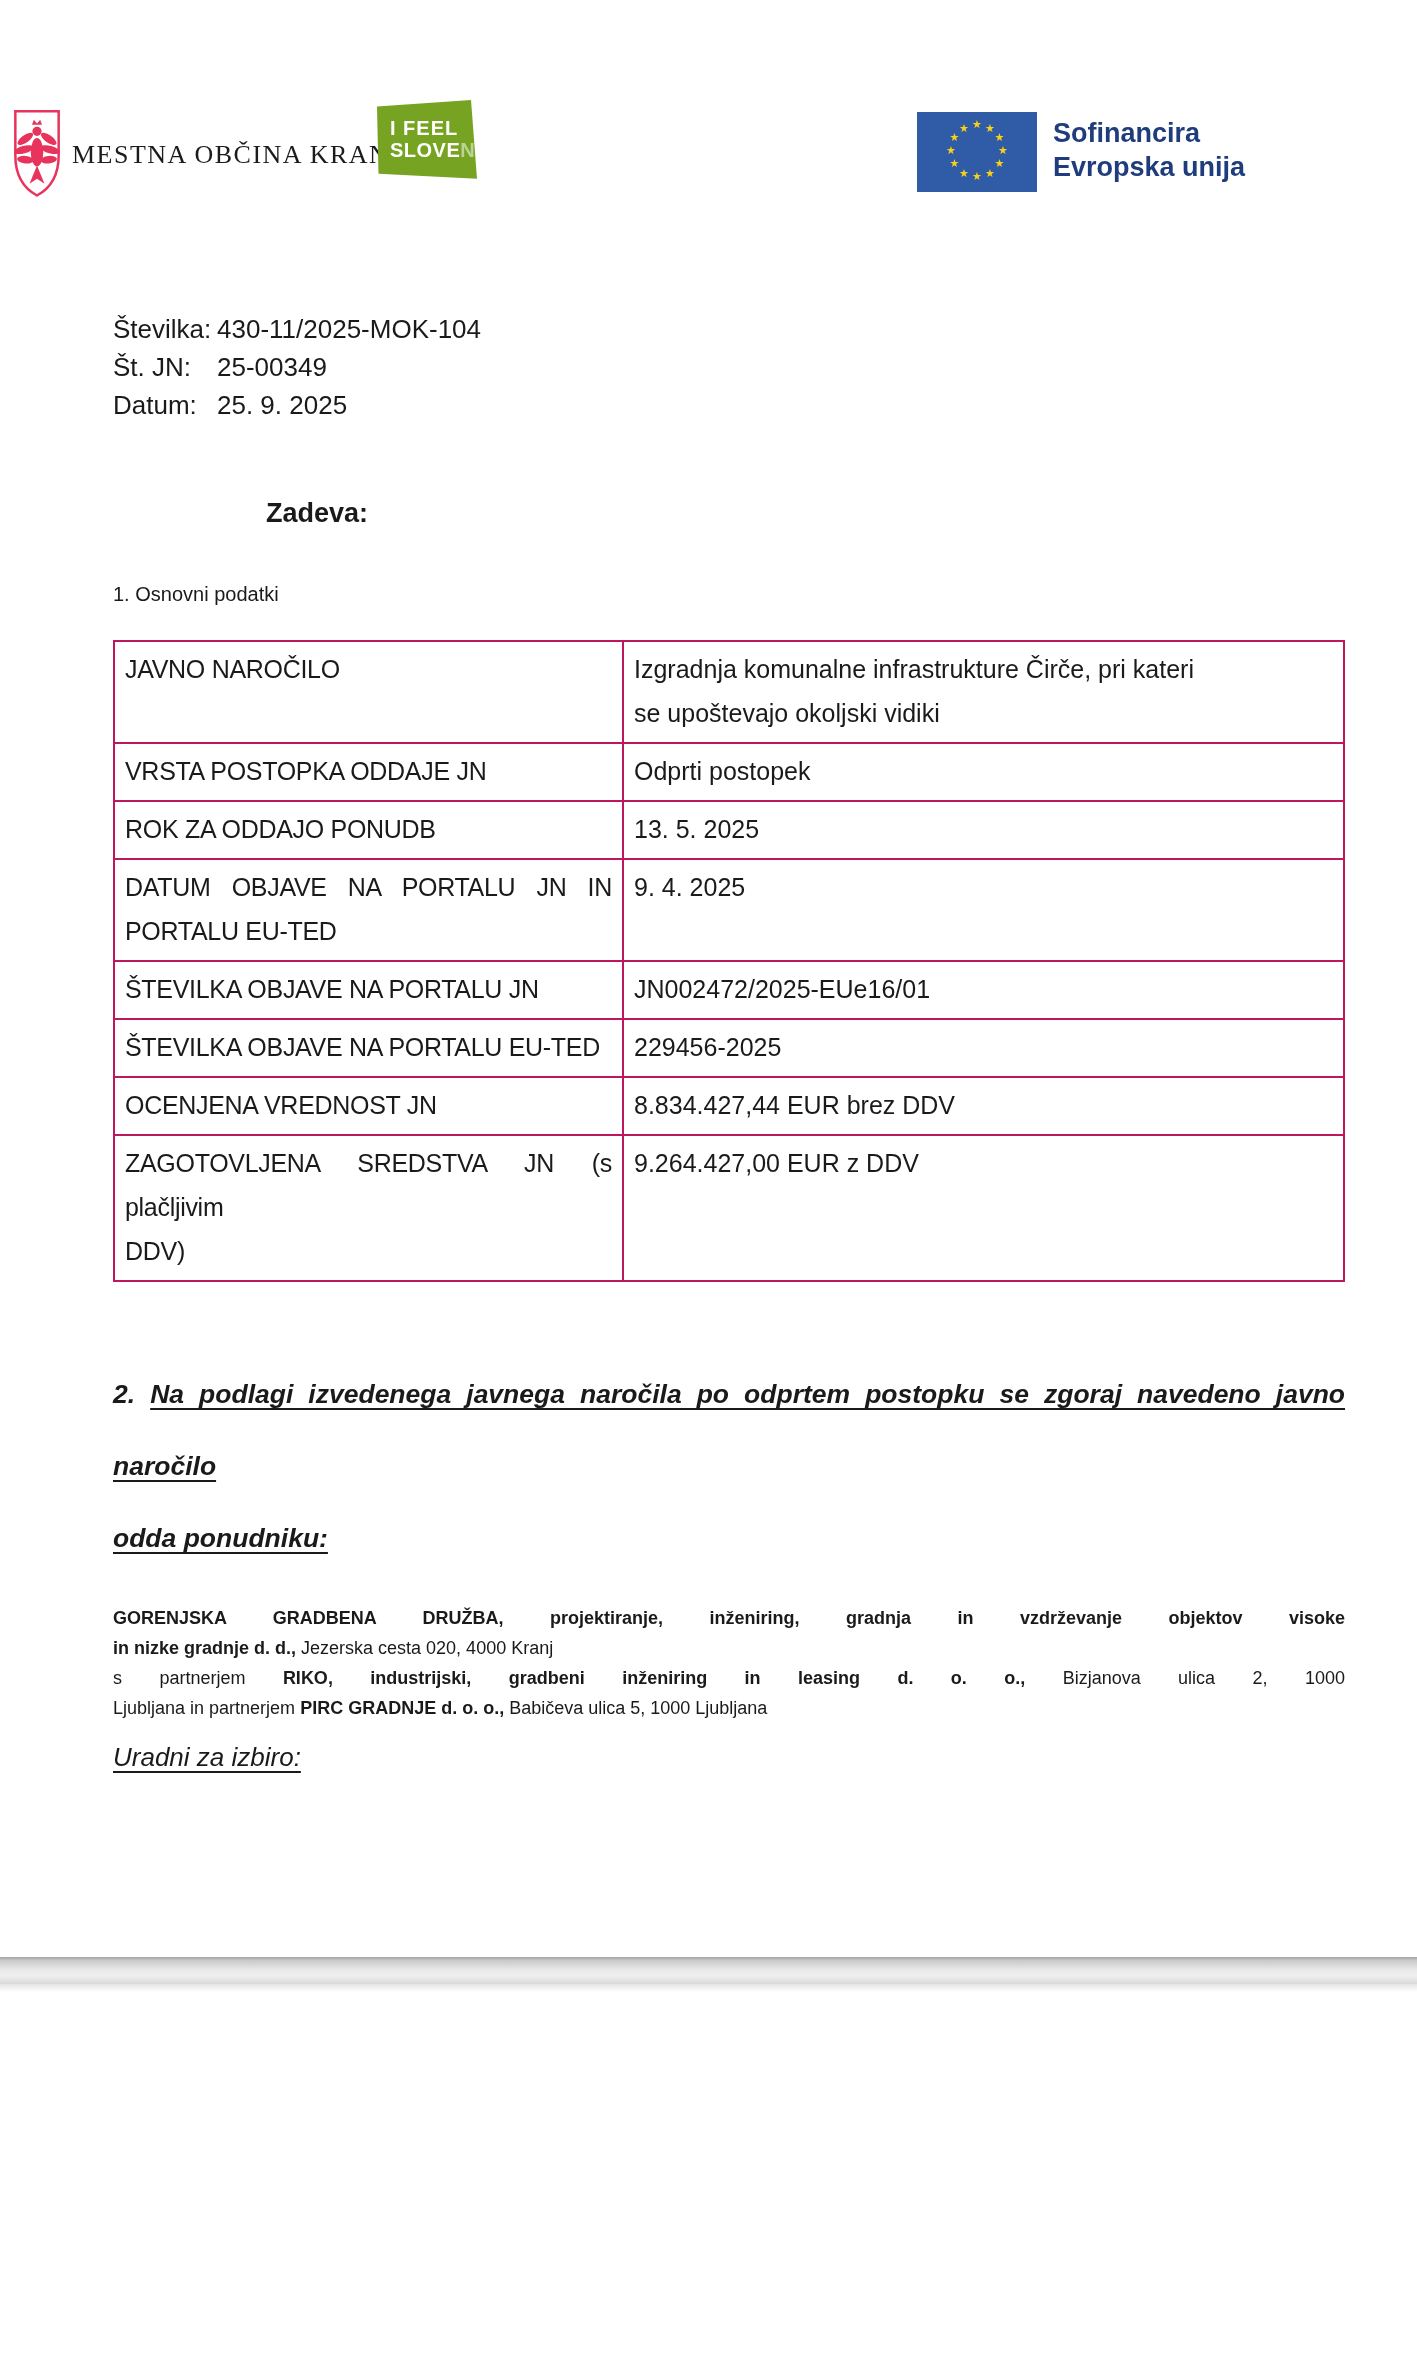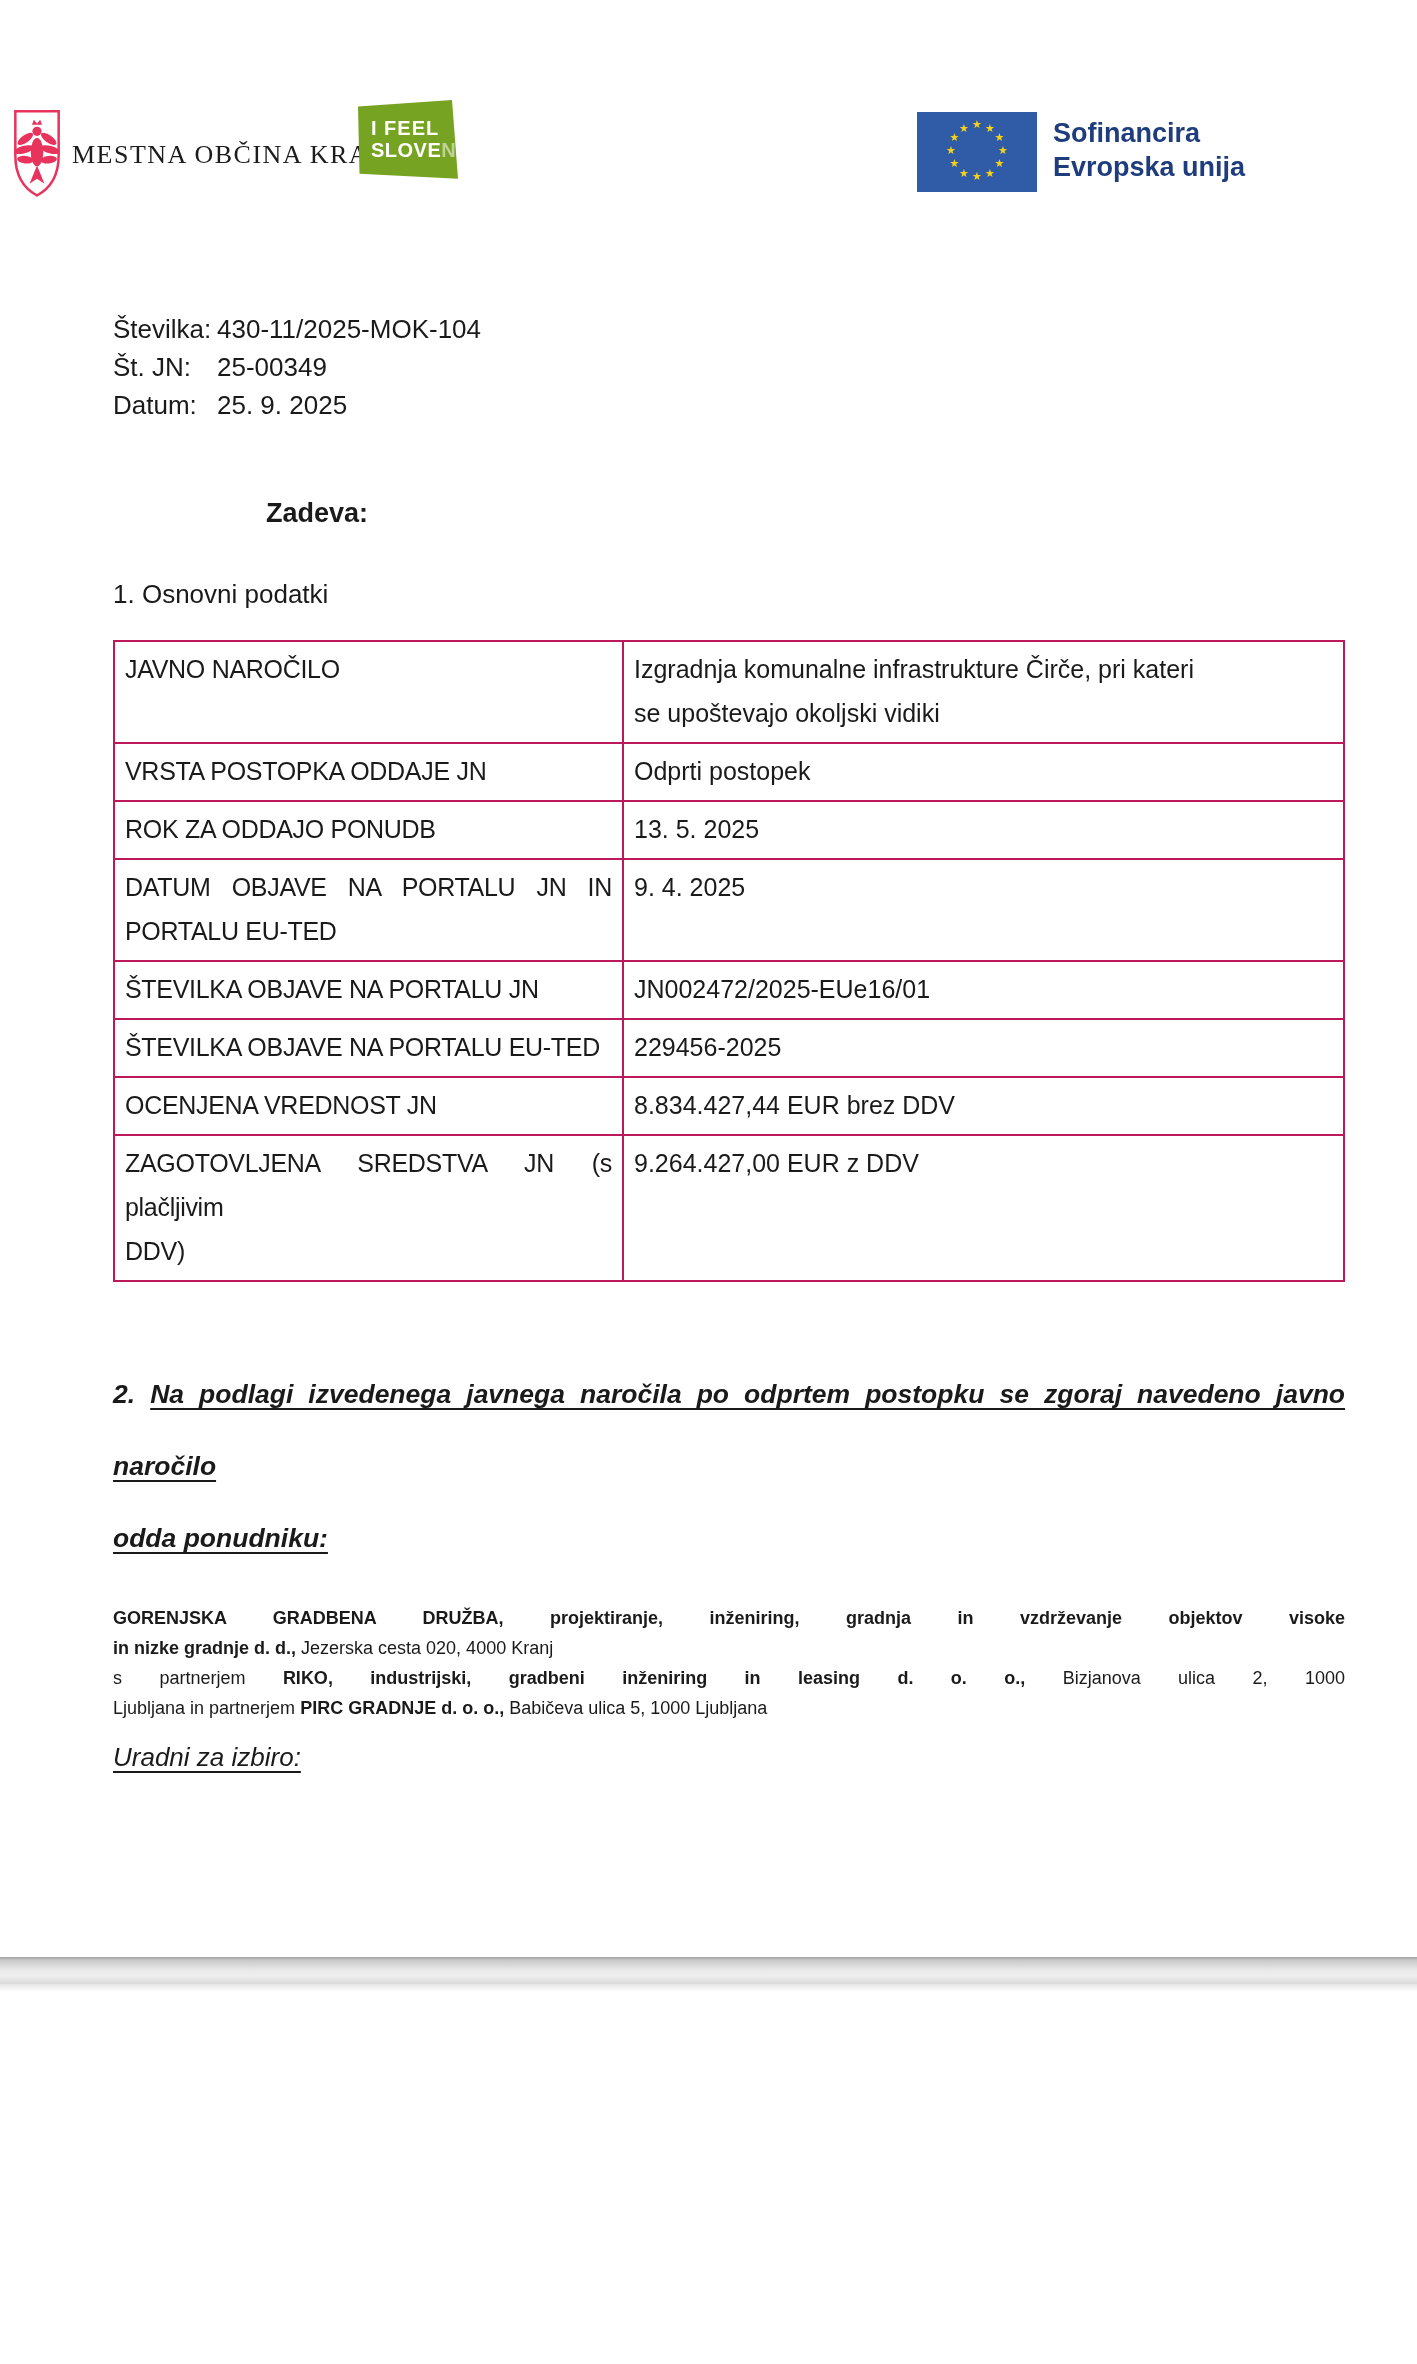--- a/index.html
+++ b/index.html
@@ -4,21 +4,21 @@
 <style>
   * { margin:0; padding:0; box-sizing:border-box; }
   body { background:#fff; font-family:"Liberation Sans", sans-serif; color:#1a1a1a; }
   .page { width:1417px; height:2364px; background:#ffffff; position:relative; overflow:hidden; }
 
   
   .header { position:relative; height:210px; }
   .crest { position:absolute; left:12px; top:106px; }
   .muni-name { position:absolute; left:72px; top:140px; font-family:"Liberation Serif", serif;
                font-size:26px; letter-spacing:1.5px; color:#1c1c1c; white-space:nowrap; }
-  .slo-logo { position:absolute; left:358px; top:100px; width:100px; height:82px;
+  .slo-logo { position:absolute; left:377px; top:100px; width:100px; height:82px;
               background:#76A322; clip-path:polygon(0% 8%, 94% 0%, 100% 96%, 1.5% 90%);
               padding:17px 0 0 13px; }
   .slo-logo .l1 { color:#ffffff; font-weight:bold; font-size:20px; letter-spacing:1px; line-height:22px; }
   .slo-logo .l2 { font-weight:bold; font-size:20px; letter-spacing:0.5px; line-height:23px; }
   .slo-logo .lite { color:rgba(255,255,255,0.52); }
   .slo-logo .hi { color:#ffffff; }
   .eu-flag { position:absolute; left:917px; top:112px; width:120px; height:80px; background:#2F5BA7; }
   .eu-text { position:absolute; left:1053px; top:116px; color:#1F3D7C; font-weight:bold;
              font-size:27px; line-height:34px; }
 
@@ -28,21 +28,21 @@
   .meta-row { display:flex; }
   .meta-row .lbl { width:104px; flex:0 0 auto; }
 
   .intro { margin-top:104px; font-size:26px; line-height:47px; }
   .jline { text-align:justify; text-align-last:justify; }
 
   .zadeva { margin-top:72px; display:flex; font-size:27px; line-height:34px; font-weight:bold;text-align:right; }
   .zadeva .lbl { width:255px; flex:0 0 auto; }
   .u { text-decoration:underline; text-underline-offset:5px; text-decoration-thickness:2px; }
 
-  .s1-heading { margin-top:47px; font-size:26px; line-height:34px; }
+  .s1-heading { margin-top:47px; font-size:20px; line-height:34px; }
 
   table.basic { margin-top:29px; width:1232px; border-collapse:collapse; font-size:25px; }
   table.basic td { border:2px solid #be185d; vertical-align:top; padding:5px 10px 7px 10px; line-height:44px; }
   table.basic td.c1 { width:509px; letter-spacing:-0.3px; }
 
   .sec2 { margin-top:76px; font-size:26.5px; font-weight:bold; font-style:italic; line-height:72px; }
   .sec2 .num { font-style:italic; }
 
   .winner { margin-top:29px; font-size:18px; line-height:30px; }
   .reasons { margin-top:16px; font-size:26px; line-height:36px; font-style:italic; }

